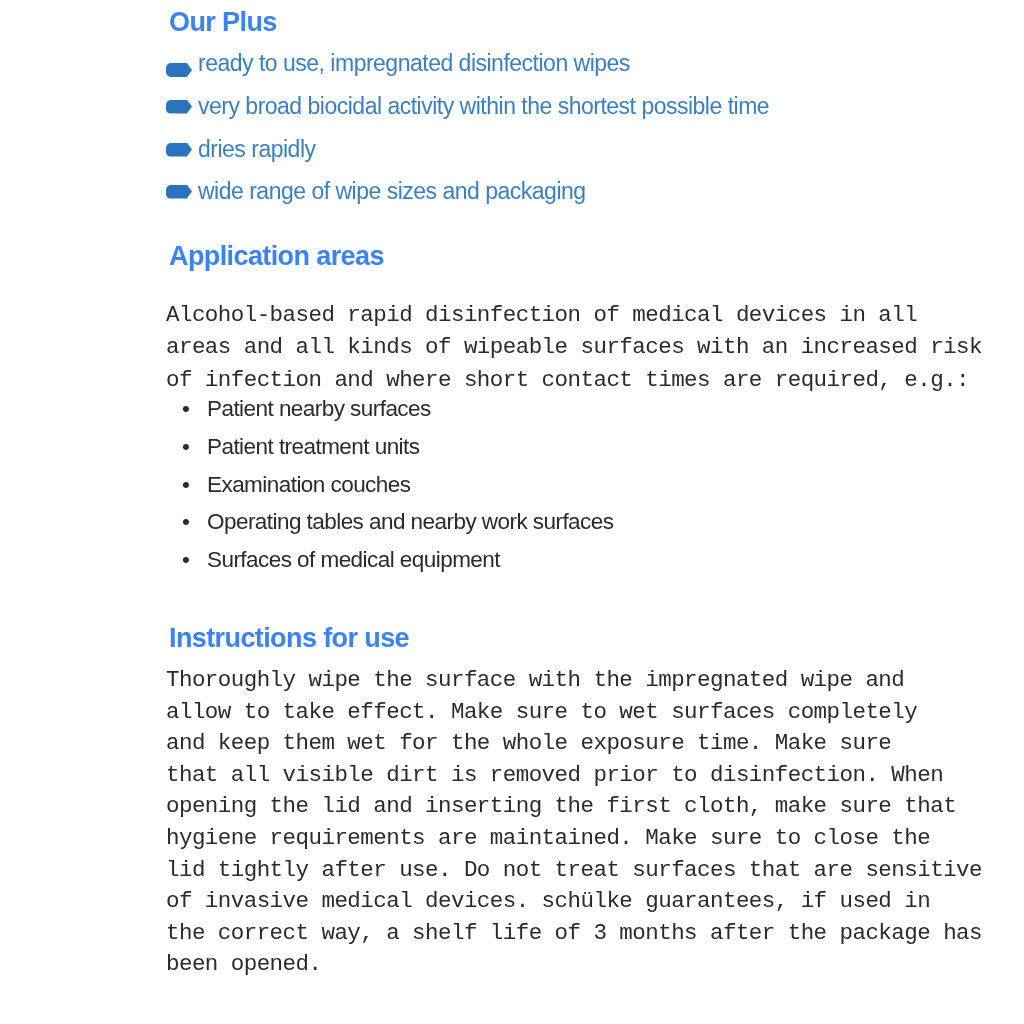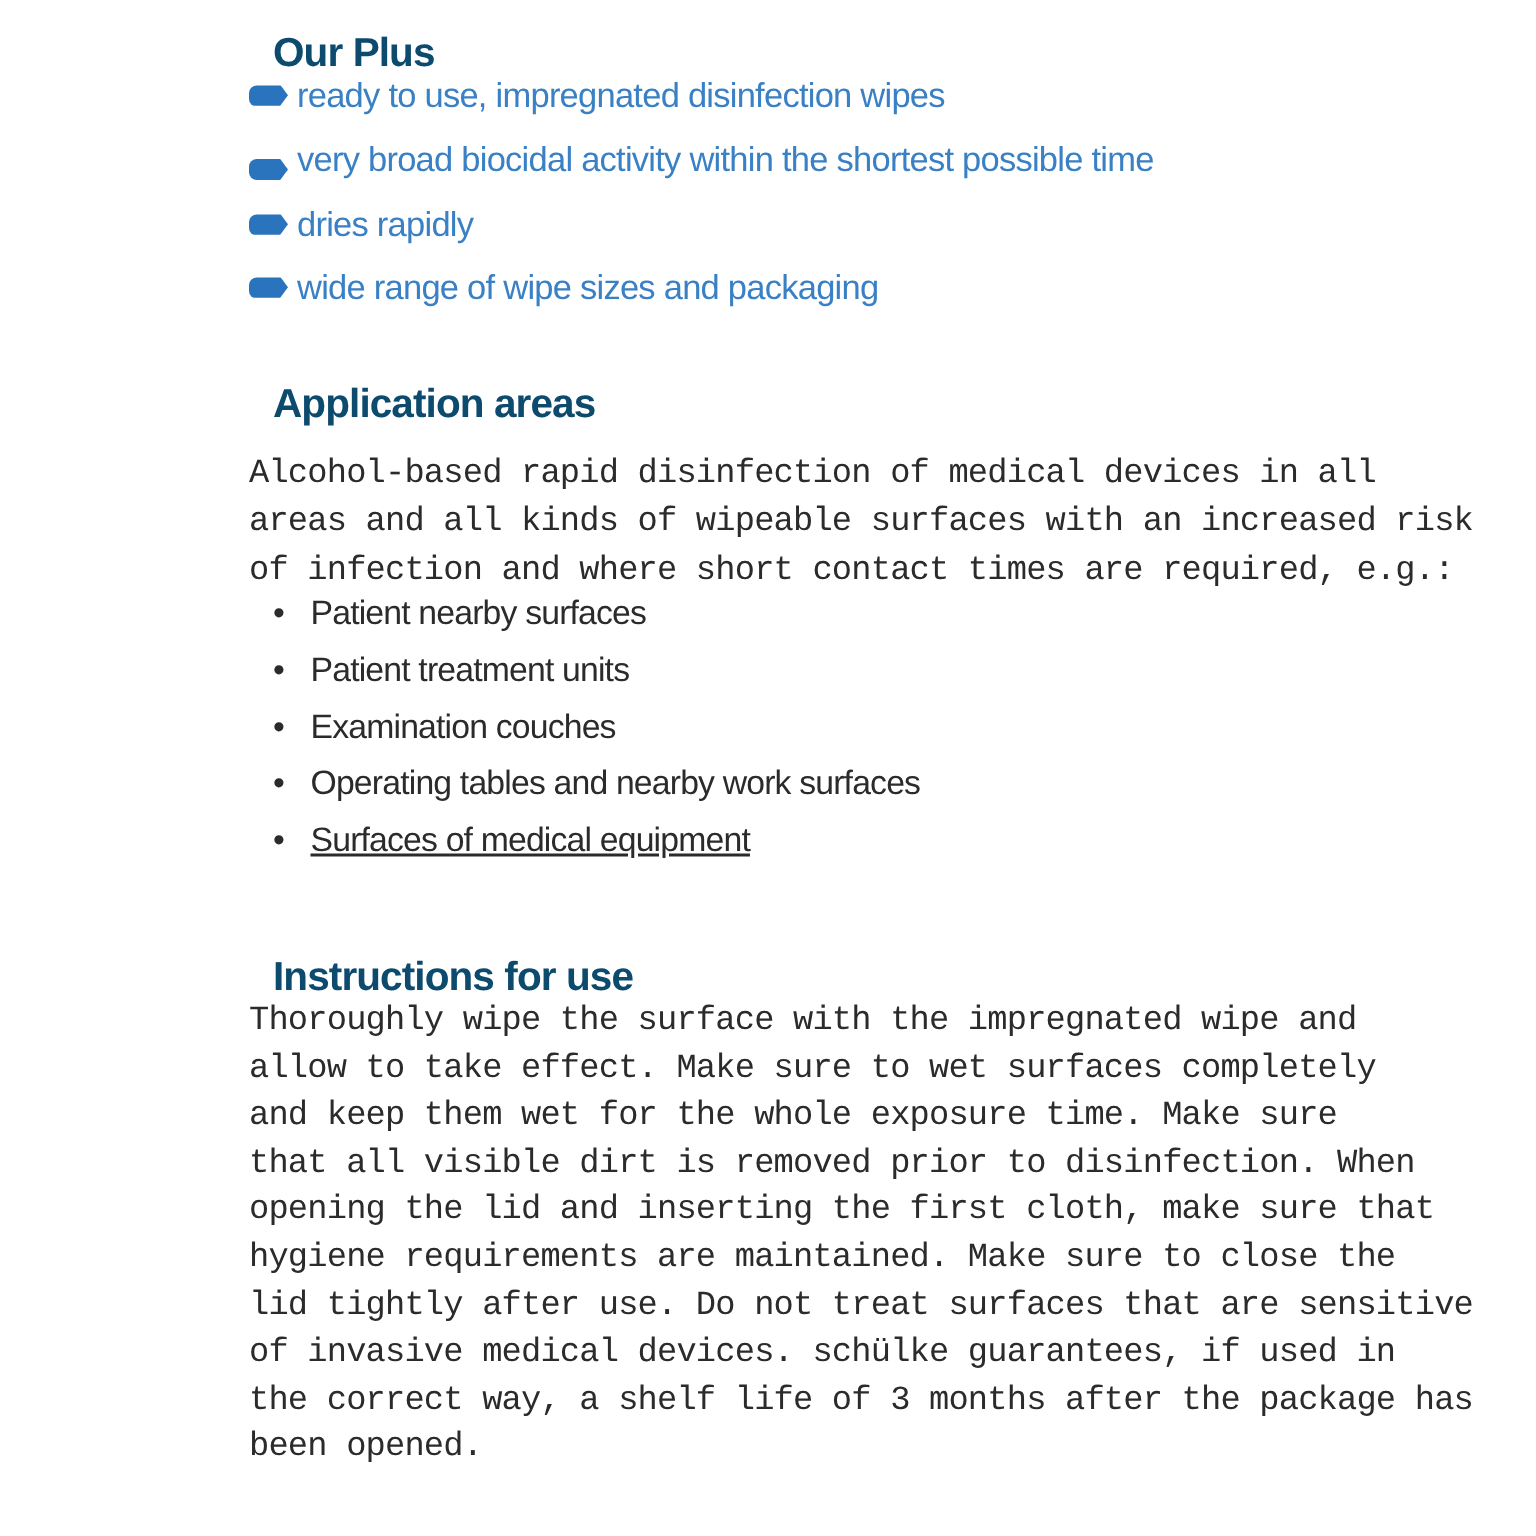--- a/index.html
+++ b/index.html
@@ -1,38 +1,38 @@
 <!DOCTYPE html>
 <html><head>
   <meta charset="utf-8">
   <style>
     html, body { margin: 0; padding: 0; background: #ffffff; }
     body { width: 1024px; height: 1024px; overflow: hidden; position: relative; font-family: "Liberation Sans", sans-serif; }
     .page { position: absolute; left: 166px; top: 0; width: 720px; }
-    h2 { margin: 16px; color: #0c4a6e; font-weight: bold; font-size: 27px; letter-spacing: -0.6px; position: absolute; left: 0; white-space: nowrap; }
+    h2 { margin: 3px; color: #3b82f6; font-weight: bold; font-size: 27px; letter-spacing: -0.6px; position: absolute; left: 0; white-space: nowrap; }
     .plus-item { position: absolute; left: 0; color: #3a80c4; font-size: 23px; letter-spacing: -0.5px; white-space: nowrap; display: flex; align-items: center; }
     .tab { display: inline-block; width: 26px; height: 14px; background: #2a74bd; border-radius: 5px 3px 3px 5px; margin-right: 6px; position: relative;
            clip-path: polygon(0 0, 80% 0, 100% 50%, 80% 100%, 0 100%); }
     .para { position: absolute; left: 0; color: #2b2b2b; font-size: 22.5px; letter-spacing: -0.55px; line-height: 32.3px; }
     .para .ln { display: block; white-space: nowrap; font-family: Liberation Mono, monospace; }
     .bullet { position: absolute; left: 16px; color: #2b2b2b; font-size: 22.5px; letter-spacing: -0.55px; white-space: nowrap; }
     .bullet .dot { display: inline-block; width: 25px; }
   </style>
 </head>
 <body>
 
 <div class="page">
 
   <h2 style="top:4px;">Our Plus</h2>
 
-  <div class="plus-item" style="top:50px;">
+  <div class="plus-item" style="top:50px;align-items:flex-end;">
     <span class="tab"></span>
     <span>ready to use, impregnated disinfection wipes</span>
   </div>
-  <div class="plus-item" style="top:93px;align-items:flex-end;">
+  <div class="plus-item" style="top:93px;">
     <span class="tab"></span>
     <span>very broad biocidal activity within the shortest possible time</span>
   </div>
   <div class="plus-item" style="top:136px;">
     <span class="tab"></span>
     <span>dries rapidly</span>
   </div>
   <div class="plus-item" style="top:178px;">
     <span class="tab"></span>
     <span>wide range of wipe sizes and packaging</span>
@@ -43,21 +43,21 @@
   <div class="para" style="top:299px;">
     <span class="ln">Alcohol-based rapid disinfection of medical devices in all</span>
     <span class="ln">areas and all kinds of wipeable surfaces with an increased risk</span>
     <span class="ln">of infection and where short contact times are required, e.g.:</span>
   </div>
 
   <div class="bullet" style="top:396px;"><span class="dot">•</span><span>Patient nearby surfaces</span></div>
   <div class="bullet" style="top:434px;"><span class="dot">•</span><span>Patient treatment units</span></div>
   <div class="bullet" style="top:472px;"><span class="dot">•</span><span>Examination couches</span></div>
   <div class="bullet" style="top:509px;"><span class="dot">•</span><span>Operating tables and nearby work surfaces</span></div>
-  <div class="bullet" style="top:547px;text-decoration:underline;"><span class="dot">•</span><span>Surfaces of medical equipment</span></div>
+  <div class="bullet" style="top:547px;"><span class="dot">•</span><span>Surfaces of medical equipment</span></div>
 
   <h2 style="top:620px;text-align:center;">Instructions for use</h2>
 
   <div class="para" style="top:665px; line-height:31.6px;">
     <span class="ln">Thoroughly wipe the surface with the impregnated wipe and</span>
     <span class="ln">allow to take effect. Make sure to wet surfaces completely</span>
     <span class="ln">and keep them wet for the whole exposure time. Make sure</span>
     <span class="ln">that all visible dirt is removed prior to disinfection. When</span>
     <span class="ln">opening the lid and inserting the first cloth, make sure that</span>
     <span class="ln">hygiene requirements are maintained. Make sure to close the</span>

